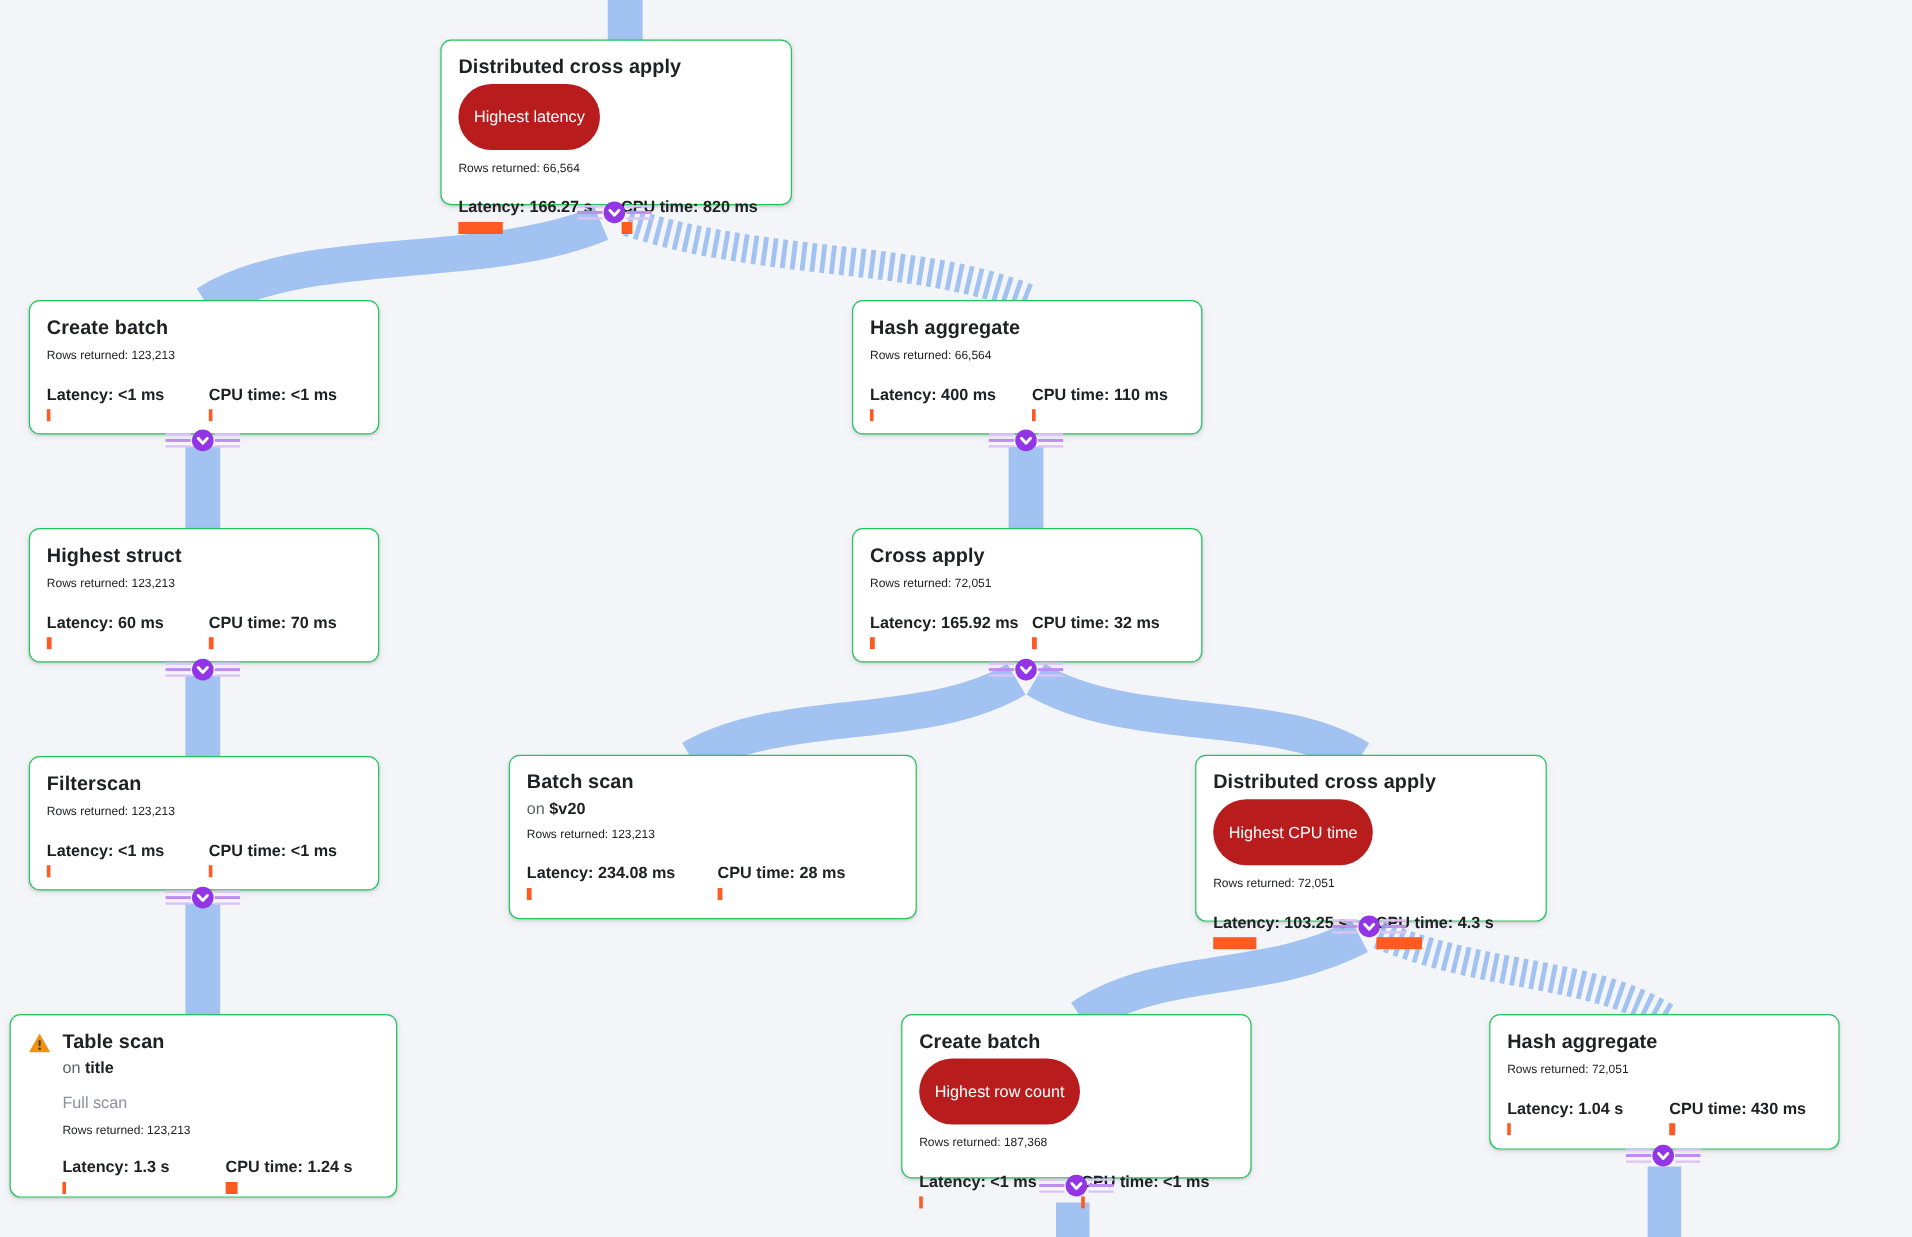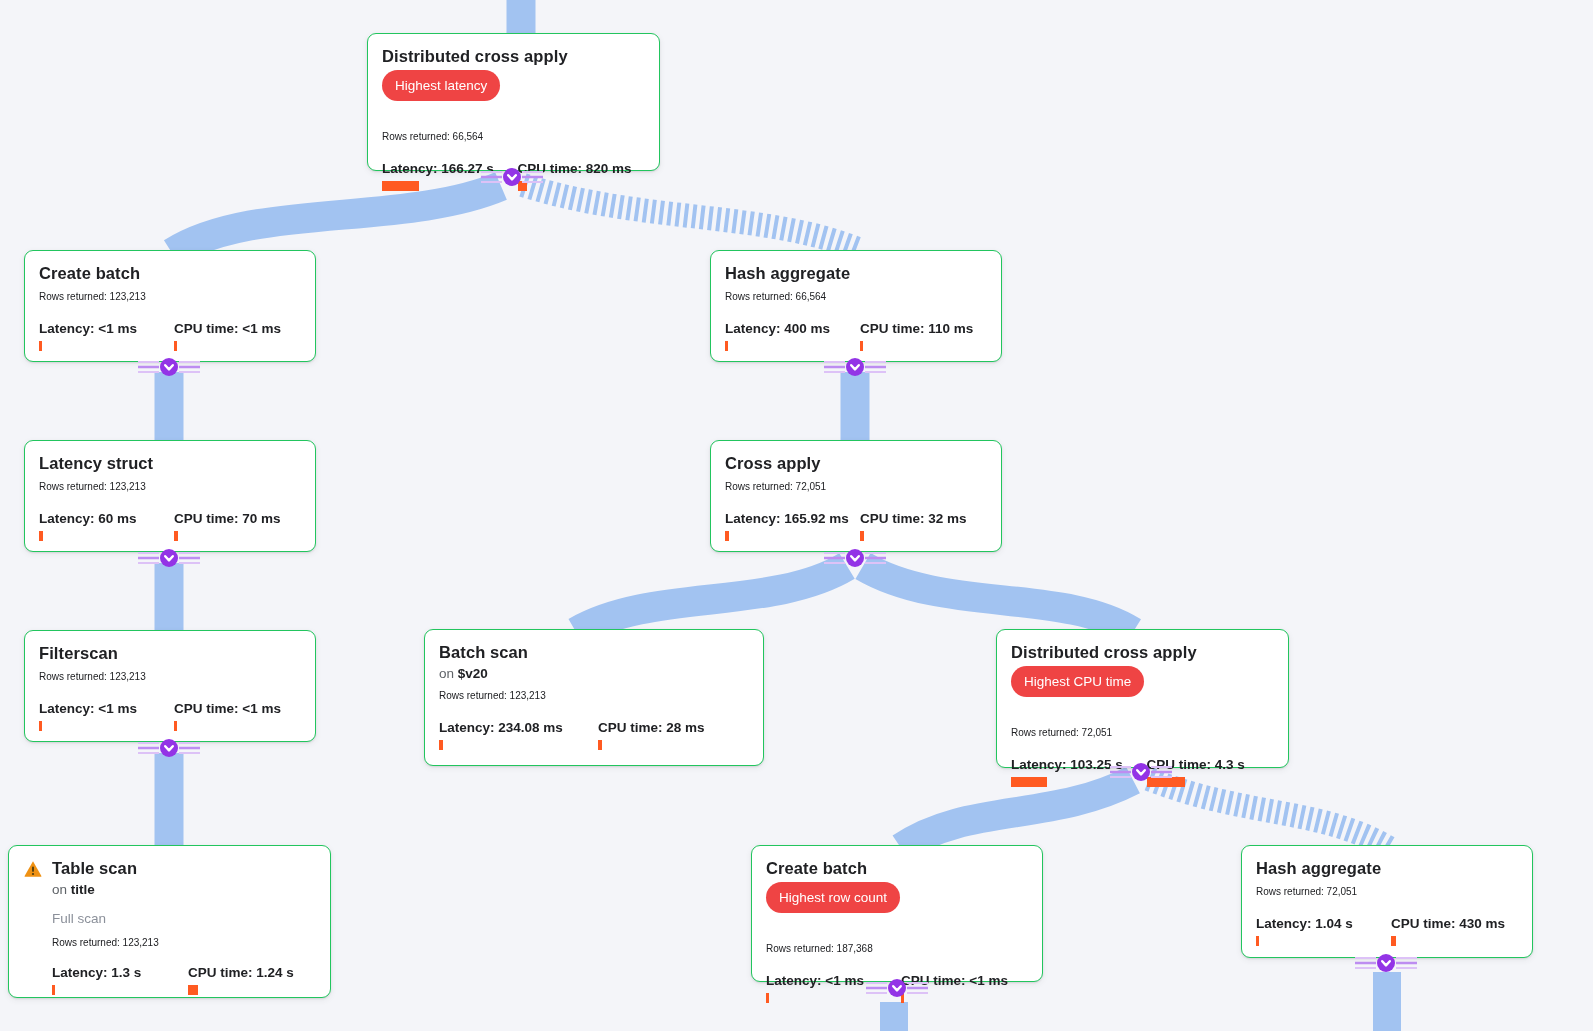--- a/index.html
+++ b/index.html
@@ -19,24 +19,24 @@
     background:#ffffff;
     border:1px solid #22c55e;
     border-radius:9px;
     box-shadow:0 1px 2px rgba(0,0,0,.10), 0 2px 6px rgba(60,64,67,.08);
     padding:11px 14px 12px 14px;
     box-sizing:border-box;
   }
   .node .title{font-size:16.5px;font-weight:bold;letter-spacing:.1px;line-height:22px;}
   .badge{
     display:inline-block;
-    background:#ef4444;color:#ffffff;
+    background:#b91c1c;color:#ffffff;
     font-size:13.5px;line-height:15px;
-    padding:8px 13px;border-radius:999px;
-    margin:3px 0 23px 0;
+    padding:20px 13px;border-radius:999px;
+    margin:3px 0 3px 0;
   }
   .rows{font-size:10px;font-weight:normal;margin-top:4px;line-height:18px;}
   .online{font-size:13.5px;margin-top:2px;line-height:18px;}
   .online .on{color:#5f6368;font-weight:normal;}
   .online .target{font-weight:bold;}
   .subtitle{font-size:13.5px;color:#8b909a;margin-top:11px;line-height:18px;}
   .metrics{display:grid;grid-template-columns:1fr 1fr;margin-top:14px;column-gap:8px;}
   .mlabel{font-size:13.5px;font-weight:bold;line-height:17px;white-space:nowrap;}
   .bar{height:10px;background:#ff5a21;margin-top:4px;min-width:3px;}
   .warnwrap{position:absolute;left:14px;top:13px;width:20px;height:20px;}
@@ -105,21 +105,21 @@
         <div class="bar" style="width: 3px;"></div>
         </div>
       <div>
           <div class="mlabel">CPU time: 110 ms</div>
         <div class="bar" style="width: 3px;"></div>
         </div>
     </div>
   </div>
 
   <div class="node" style="left:24px;top:440px;width:292px;height:112px;">
-    <div class="title">Latency struct</div>
+    <div class="title">Highest struct</div>
     <div class="rows">Rows returned: 123,213</div>
     <div class="metrics">
       <div>
           <div class="mlabel">Latency: 60 ms</div>
         <div class="bar" style="width: 4px;"></div>
         </div>
       <div>
           <div class="mlabel">CPU time: 70 ms</div>
         <div class="bar" style="width: 4px;"></div>
         </div>

